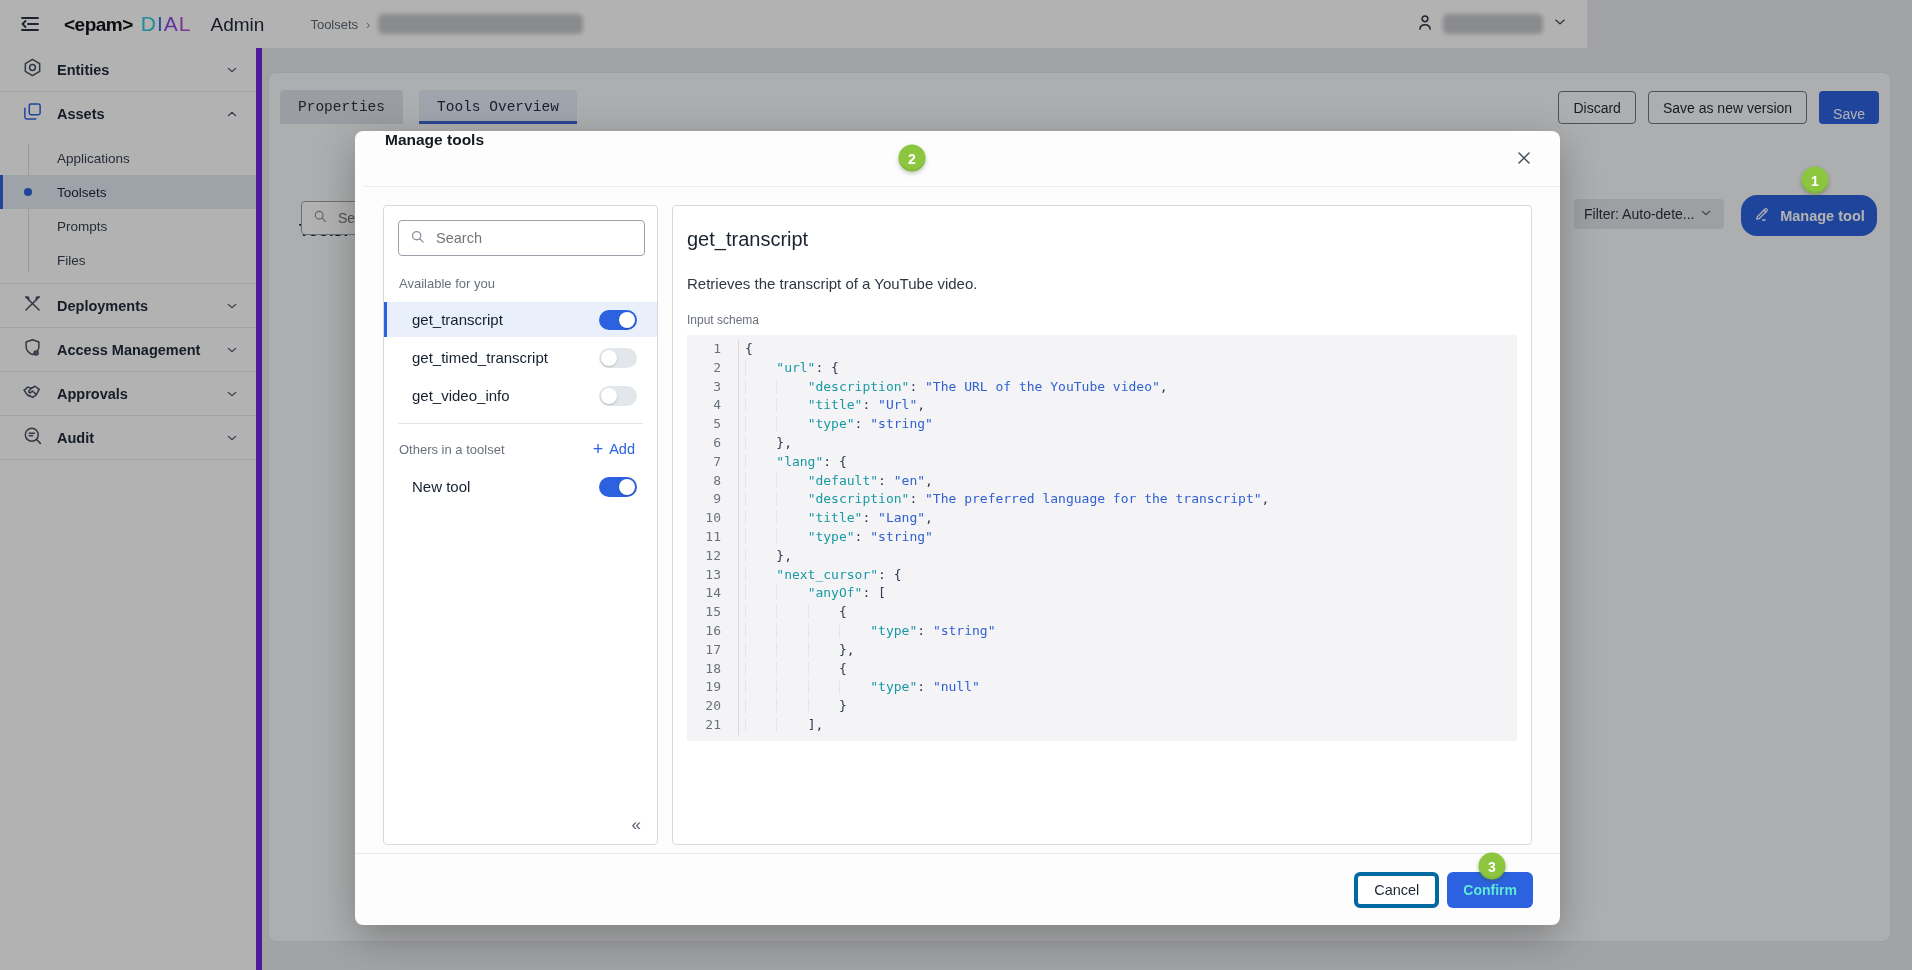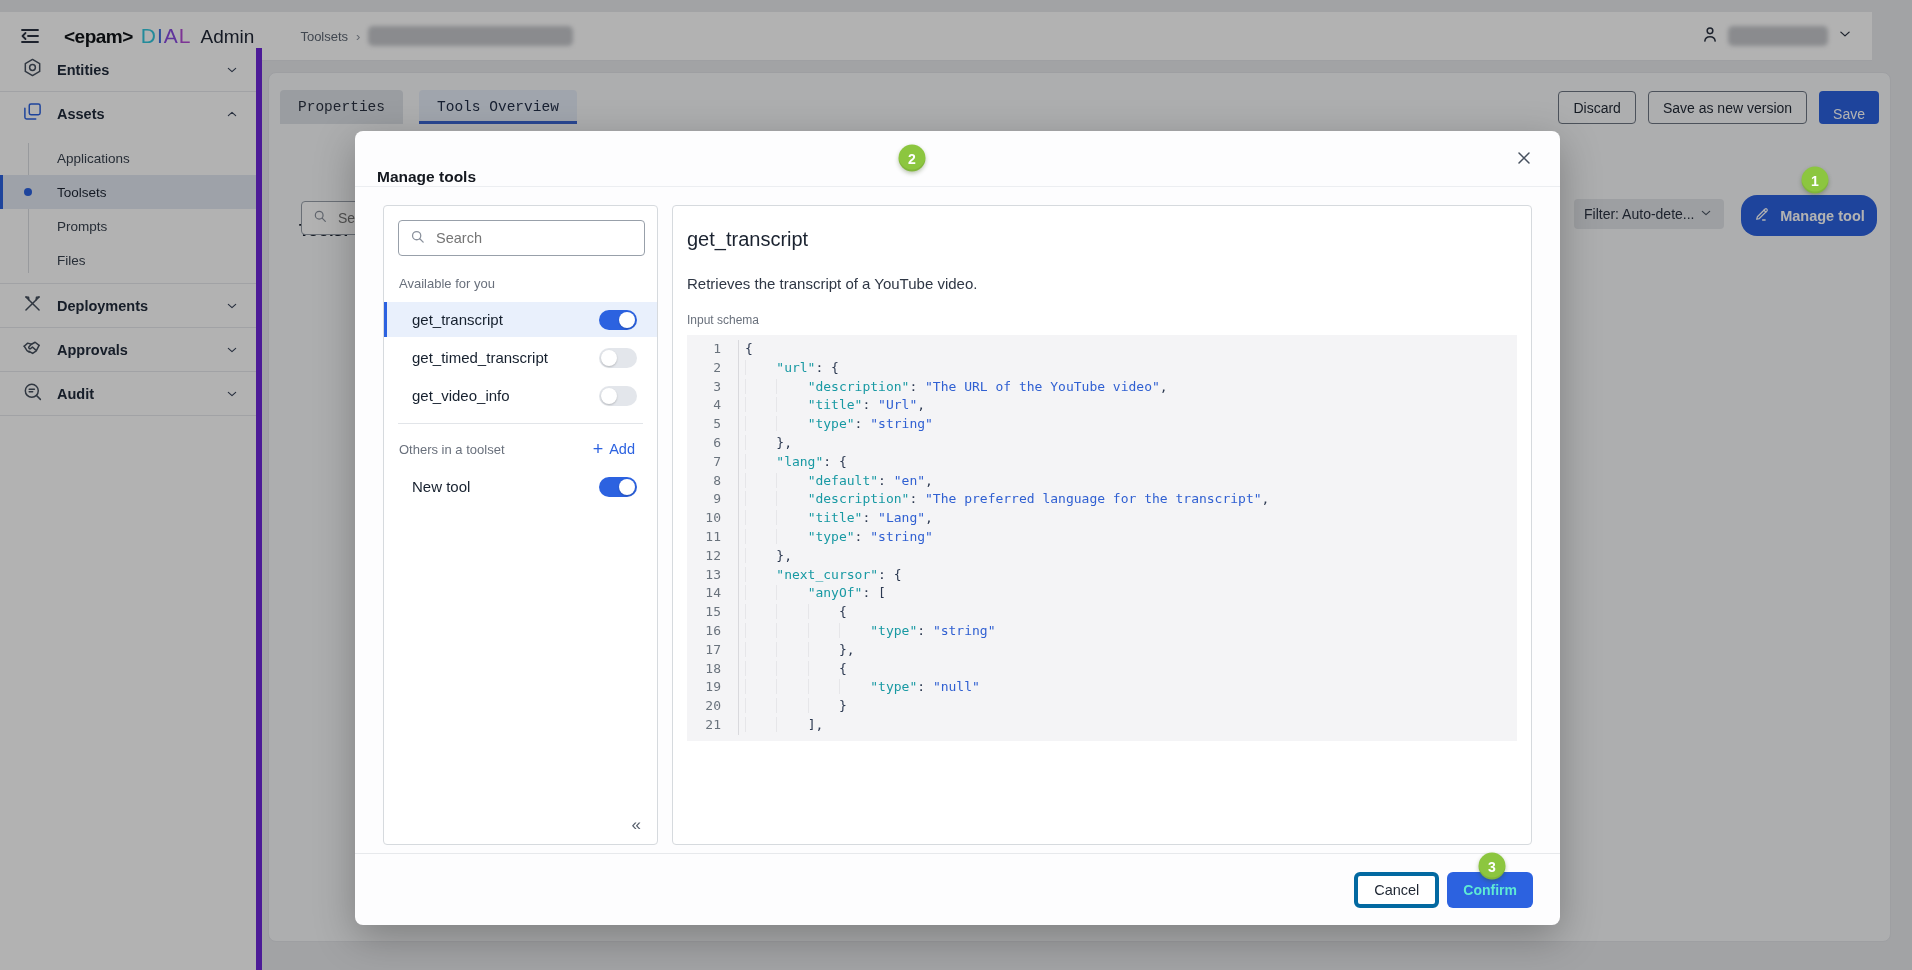--- a/index.html
+++ b/index.html
@@ -1,25 +1,25 @@
 <!DOCTYPE html>
 <html><head>
 <meta charset="utf-8">
 <style>
   html,body{margin:0;padding:0;background:#e8eaed;font-family:"Liberation Sans",sans-serif;}
   .stage{position:relative;width:1912px;height:970px;overflow:hidden;background:#e8eaed;}
 
   
-  .topbar{position:absolute;left:0;top:12px;width:1872px;height:48px;background:#ffffff;border-bottom:1px solid #e4e6ea;display:flex;align-items:center;z-index:1;}
+  .topbar{position:absolute;left:0;top:0;width:1587px;height:48px;background:#ffffff;border-bottom:1px solid #e4e6ea;display:flex;align-items:center;z-index:1;}
   .icon-btn{background:none;border:none;cursor:pointer;color:#2b3342;padding:0;display:flex;align-items:center;}
   .tb-burger{margin-left:18px;}
   .logo{display:flex;align-items:baseline;margin-left:22px;white-space:nowrap;}
   .logo .epam{font-size:19px;font-weight:700;color:#101418;letter-spacing:-0.5px;}
   .logo .dial{font-size:21px;font-weight:500;margin-left:8px;letter-spacing:1px;}
-  .logo .admin{font-size:19px;color:#1d2433;margin-left:9px;}
+  .logo .admin{font-size:19px;color:#1d2433;margin-left:19px;}
   .crumbs{display:flex;align-items:center;margin-left:46px;font-size:13px;color:#5d6673;}
   .crumbs .sep{margin:0 8px;color:#8a919c;}
   .redacted{display:inline-block;height:20px;border-radius:5px;background:#c6c8cc;filter:blur(2px);}
   .crumb-redact{width:205px;}
   .user{position:absolute;right:18px;top:0;height:48px;display:flex;align-items:center;gap:8px;color:#2b3342;cursor:pointer;}
   .user-redact{width:100px;}
 
   
   .sidebar{position:absolute;left:0;top:48px;width:256px;height:922px;background:#ffffff;border-right:6px solid #6d28d9;z-index:1;}
   .nav-sec{border-bottom:1px solid #e7e9ec;}
@@ -45,21 +45,21 @@
   .btn-primary{height:33px;padding:15px 14px;background:#2c62e0;border:none;color:#fff;}
   .page-title{position:absolute;left:30px;top:148px;margin:0;font-size:17px;font-weight:700;color:#1b2330;}
   .tools-search{position:absolute;left:32px;top:128px;width:130px;height:34px;border:1px solid #98a0aa;border-radius:4px;background:#fff;display:flex;align-items:center;padding-left:10px;box-sizing:border-box;color:#8a919c;}
   .tools-search input{border:none;outline:none;width:80px;margin-left:8px;font-size:14px;background:transparent;color:#333;}
   .filter-pill{position:absolute;left:1305px;top:126px;width:150px;height:30px;background:#e1e4e8;border:none;border-radius:4px;display:flex;align-items:center;justify-content:space-between;padding:0 10px;font-size:14px;color:#2b3342;cursor:pointer;}
   .manage-btn{position:absolute;left:1472px;top:122px;width:136px;height:41px;background:#2c62e0;border:none;border-radius:16px;color:#fff;font-size:14.5px;font-weight:700;display:flex;align-items:center;justify-content:center;gap:9px;cursor:pointer;}
 
   
   .overlay{position:absolute;inset:0;background:rgba(0,0,0,0.30);z-index:10;}
   .modal{position:absolute;left:355px;top:131px;width:1205px;height:794px;background:#fdfdfe;border-radius:8px;box-shadow:0 12px 40px rgba(0,0,0,0.28);z-index:20;}
-  .modal-header{position:absolute;left:0;top:0;right:0;height:55px;border-bottom:1px solid #eceef1;display:flex;align-items:flex-end;}
+  .modal-header{position:absolute;left:8px;top:0;right:0;height:55px;border-bottom:1px solid #eceef1;display:flex;align-items:flex-start;}
   .modal-title{margin-left:22px;font-size:15.5px;font-weight:700;color:#14181f;}
   .modal-close{position:absolute;right:26px;top:17px;color:#46505e;}
 
   .panel{position:absolute;border:1px solid #d6dade;border-radius:4px;background:#fff;box-sizing:border-box;}
   .panel-left{left:28px;top:74px;width:275px;height:640px;}
   .panel-right{left:317px;top:74px;width:860px;height:640px;}
 
   .m-search{margin:14px;height:36px;border:1px solid #98a0aa;border-radius:4px;display:flex;align-items:center;padding-left:10px;box-sizing:border-box;width:247px;color:#8a919c;}
   .m-search input{border:none;outline:none;flex:1;margin:0 8px;font-size:14.5px;background:transparent;color:#333;}
   .sec-head{display:flex;align-items:center;justify-content:space-between;padding:6px 16px 8px 15px;}
@@ -189,20 +189,35 @@
           <span class="nav-chev">
             <svg viewBox="0 0 24 24" width="16" height="16" fill="none" stroke="currentColor" stroke-width="1.7" stroke-linecap="round" stroke-linejoin="round">
               <path d="M6.5 9.5l5.5 5 5.5-5"></path>
             </svg>
           </span>
         </div>
       </div>
       <div class="nav-sec">
         <div class="nav-row">
           <span><svg viewBox="0 0 24 24" width="21" height="21" fill="none" stroke="currentColor" stroke-width="1.7" stroke-linecap="round" stroke-linejoin="round">
+              <path d="M12 3.2l7.3 2.6v5c0 4.4-2.9 7.3-7.3 9.4-4.4-2.1-7.3-5-7.3-9.4v-5z"></path>
+              <circle cx="16.2" cy="18.2" r="2.3" fill="#fff"></circle>
+              <circle cx="16.2" cy="18.2" r="0.5"></circle>
+            </svg></span>
+          <span class="nav-label">Access Management</span>
+          <span class="nav-chev">
+            <svg viewBox="0 0 24 24" width="16" height="16" fill="none" stroke="currentColor" stroke-width="1.7" stroke-linecap="round" stroke-linejoin="round">
+              <path d="M6.5 9.5l5.5 5 5.5-5"></path>
+            </svg>
+          </span>
+        </div>
+      </div>
+      <div class="nav-sec">
+        <div class="nav-row">
+          <span><svg viewBox="0 0 24 24" width="21" height="21" fill="none" stroke="currentColor" stroke-width="1.7" stroke-linecap="round" stroke-linejoin="round">
               <path d="M2.5 10.5L6.5 7l4.3 1.3L15 6l4.5 3.6"></path>
               <path d="M2.5 10.5l3.2 5 2.6 1.7"></path>
               <path d="M19.5 9.6l-3.2 6.2-4.1 3-4.4-2.5"></path>
               <path d="M10.8 8.3L8 11.2a1.4 1.4 0 001.9 2l2-1.7 3.6 3.2"></path>
             </svg></span>
           <span class="nav-label">Approvals</span>
           <span class="nav-chev">
             <svg viewBox="0 0 24 24" width="16" height="16" fill="none" stroke="currentColor" stroke-width="1.7" stroke-linecap="round" stroke-linejoin="round">
               <path d="M6.5 9.5l5.5 5 5.5-5"></path>
             </svg>

